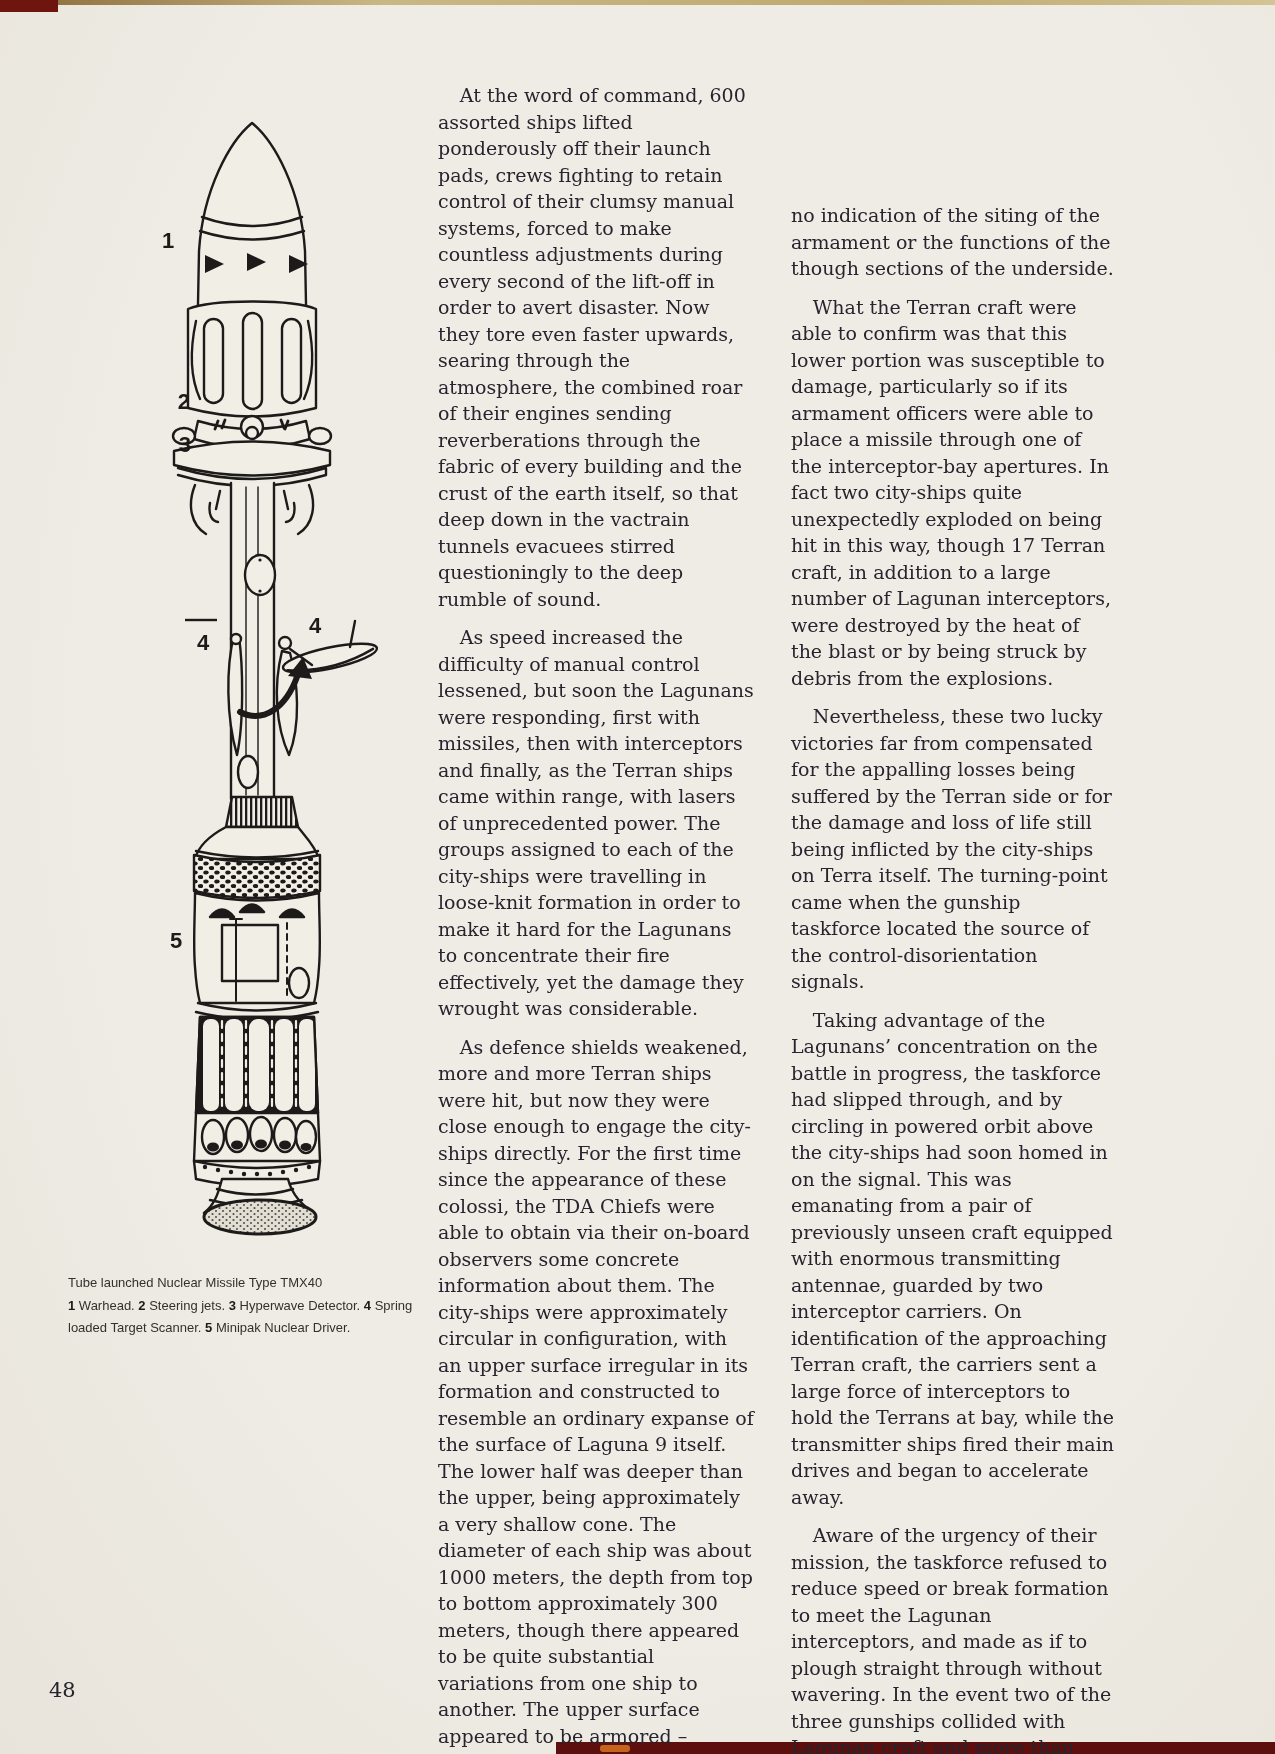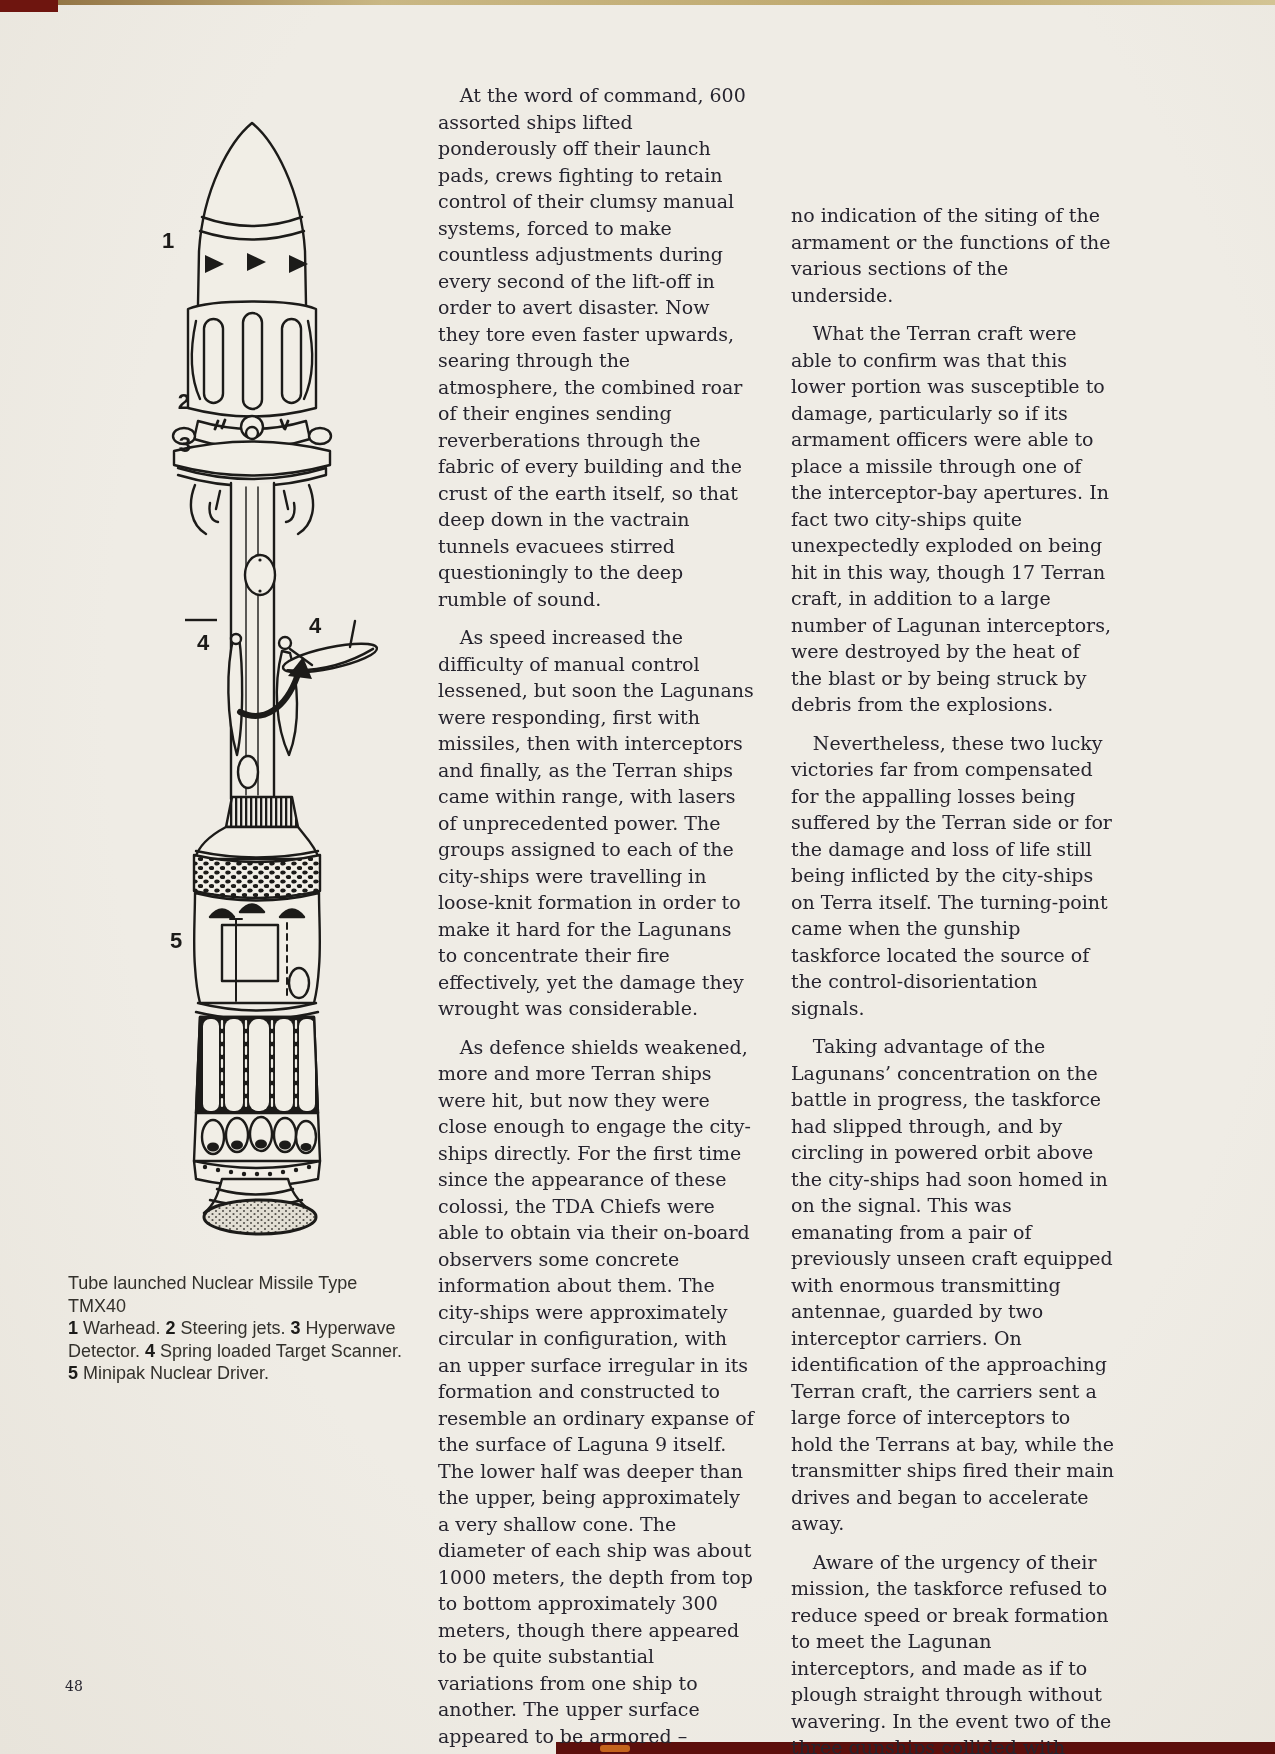--- a/index.html
+++ b/index.html
@@ -26,26 +26,26 @@
   .bold-caption{
     position:absolute;left:779px;top:76px;width:352px;
     font-family:"Liberation Sans", sans-serif;
     font-weight:bold;font-size:17px;line-height:22px;color:#1a181d;
   }
 
   .illo{position:absolute;left:60px;top:105px;width:340px;height:1165px;}
   .illo-caption{
     position:absolute;left:68px;top:1272px;width:345px;
     font-family:"Liberation Sans", sans-serif;
-    font-size:18px;line-height:22.5px;color:#33312c;
+    font-size:13px;line-height:22.5px;color:#33312c;
   }
   .illo-caption .cap-title{display:block;}
   .illo-caption b{font-weight:bold;color:#1c1b19;}
 
-  .page-number{position:absolute;left:65px;top:1678px;font-size:14px;color:#26242e;}
+  .page-number{position:absolute;left:49px;top:1678px;font-size:21px;color:#26242e;}
 
   svg text.plabel{font-family:"Liberation Sans", sans-serif;font-weight:bold;font-size:22px;fill:#1c1b19;}
 </style>
 </head>
 <body>
 
 <div class="page">
 
   <div class="edge-top"></div>
   <div class="edge-corner"></div>
@@ -207,21 +207,21 @@
     <span><b>1</b> Warhead. <b>2</b> Steering jets. <b>3</b> Hyperwave Detector. <b>4</b> Spring loaded Target Scanner. <b>5</b> Minipak Nuclear Driver. </span>
   </div>
 
   <div class="col col-mid">
       <p class="para indent">At the word of command, 600 assorted ships lifted ponderously off their launch pads, crews fighting to retain control of their clumsy manual systems, forced to make countless adjustments during every second of the lift-off in order to avert disaster. Now they tore even faster upwards, searing through the atmosphere, the combined roar of their engines sending reverberations through the fabric of every building and the crust of the earth itself, so that deep down in the vactrain tunnels evacuees stirred questioningly to the deep rumble of sound.</p>
       <p class="para indent">As speed increased the difficulty of manual control lessened, but soon the Lagunans were responding, first with missiles, then with interceptors and finally, as the Terran ships came within range, with lasers of unprecedented power. The groups assigned to each of the city-ships were travelling in loose-knit formation in order to make it hard for the Lagunans to concentrate their fire effectively, yet the damage they wrought was considerable.</p>
       <p class="para indent">As defence shields weakened, more and more Terran ships were hit, but now they were close enough to engage the city-ships directly. For the first time since the appearance of these colossi, the TDA Chiefs were able to obtain via their on-board observers some concrete information about them. The city-ships were approximately circular in configuration, with an upper surface irregular in its formation and constructed to resemble an ordinary expanse of the surface of Laguna 9 itself. The lower half was deeper than the upper, being approximately a very shallow cone. The diameter of each ship was about 1000 meters, the depth from top to bottom approximately 300 meters, though there appeared to be quite substantial variations from one ship to another. The upper surface appeared to be armored – indeed no Terran weapon proved capable of penetrating this armor – but itself was not armed, the full firepower of each ship being contained in the lower section. This, apart from the apertures through which the interceptors entered and left, offered no projections and was constructed on a honeycomb pattern, there being</p>
     </div>
 
   <div class="col col-right">
-      <p class="para">no indication of the siting of the armament or the functions of the various sections of the underside.</p>
+      <p class="para">no indication of the siting of the armament or the functions of the though sections of the underside.</p>
       <p class="para indent">What the Terran craft were able to confirm was that this lower portion was susceptible to damage, particularly so if its armament officers were able to place a missile through one of the interceptor-bay apertures. In fact two city-ships quite unexpectedly exploded on being hit in this way, though 17 Terran craft, in addition to a large number of Lagunan interceptors, were destroyed by the heat of the blast or by being struck by debris from the explosions.</p>
       <p class="para indent">Nevertheless, these two lucky victories far from compensated for the appalling losses being suffered by the Terran side or for the damage and loss of life still being inflicted by the city-ships on Terra itself. The turning-point came when the gunship taskforce located the source of the control-disorientation signals.</p>
       <p class="para indent">Taking advantage of the Lagunans’ concentration on the battle in progress, the taskforce had slipped through, and by circling in powered orbit above the city-ships had soon homed in on the signal. This was emanating from a pair of previously unseen craft equipped with enormous transmitting antennae, guarded by two interceptor carriers. On identification of the approaching Terran craft, the carriers sent a large force of interceptors to hold the Terrans at bay, while the transmitter ships fired their main drives and began to accelerate away.</p>
       <p class="para indent">Aware of the urgency of their mission, the taskforce refused to reduce speed or break formation to meet the Lagunan interceptors, and made as if to plough straight through without wavering. In the event two of the three gunships collided with Lagunan craft and more than half of the Terran interceptors met a similar fate or were destroyed by Lagunan fire, but the surviving gunship broke through and, while summoning help, took up the pursuit of the fleeing transmitter-ships.</p>
     </div>
 
   <div class="page-number">48</div>
 
 </div>
 

